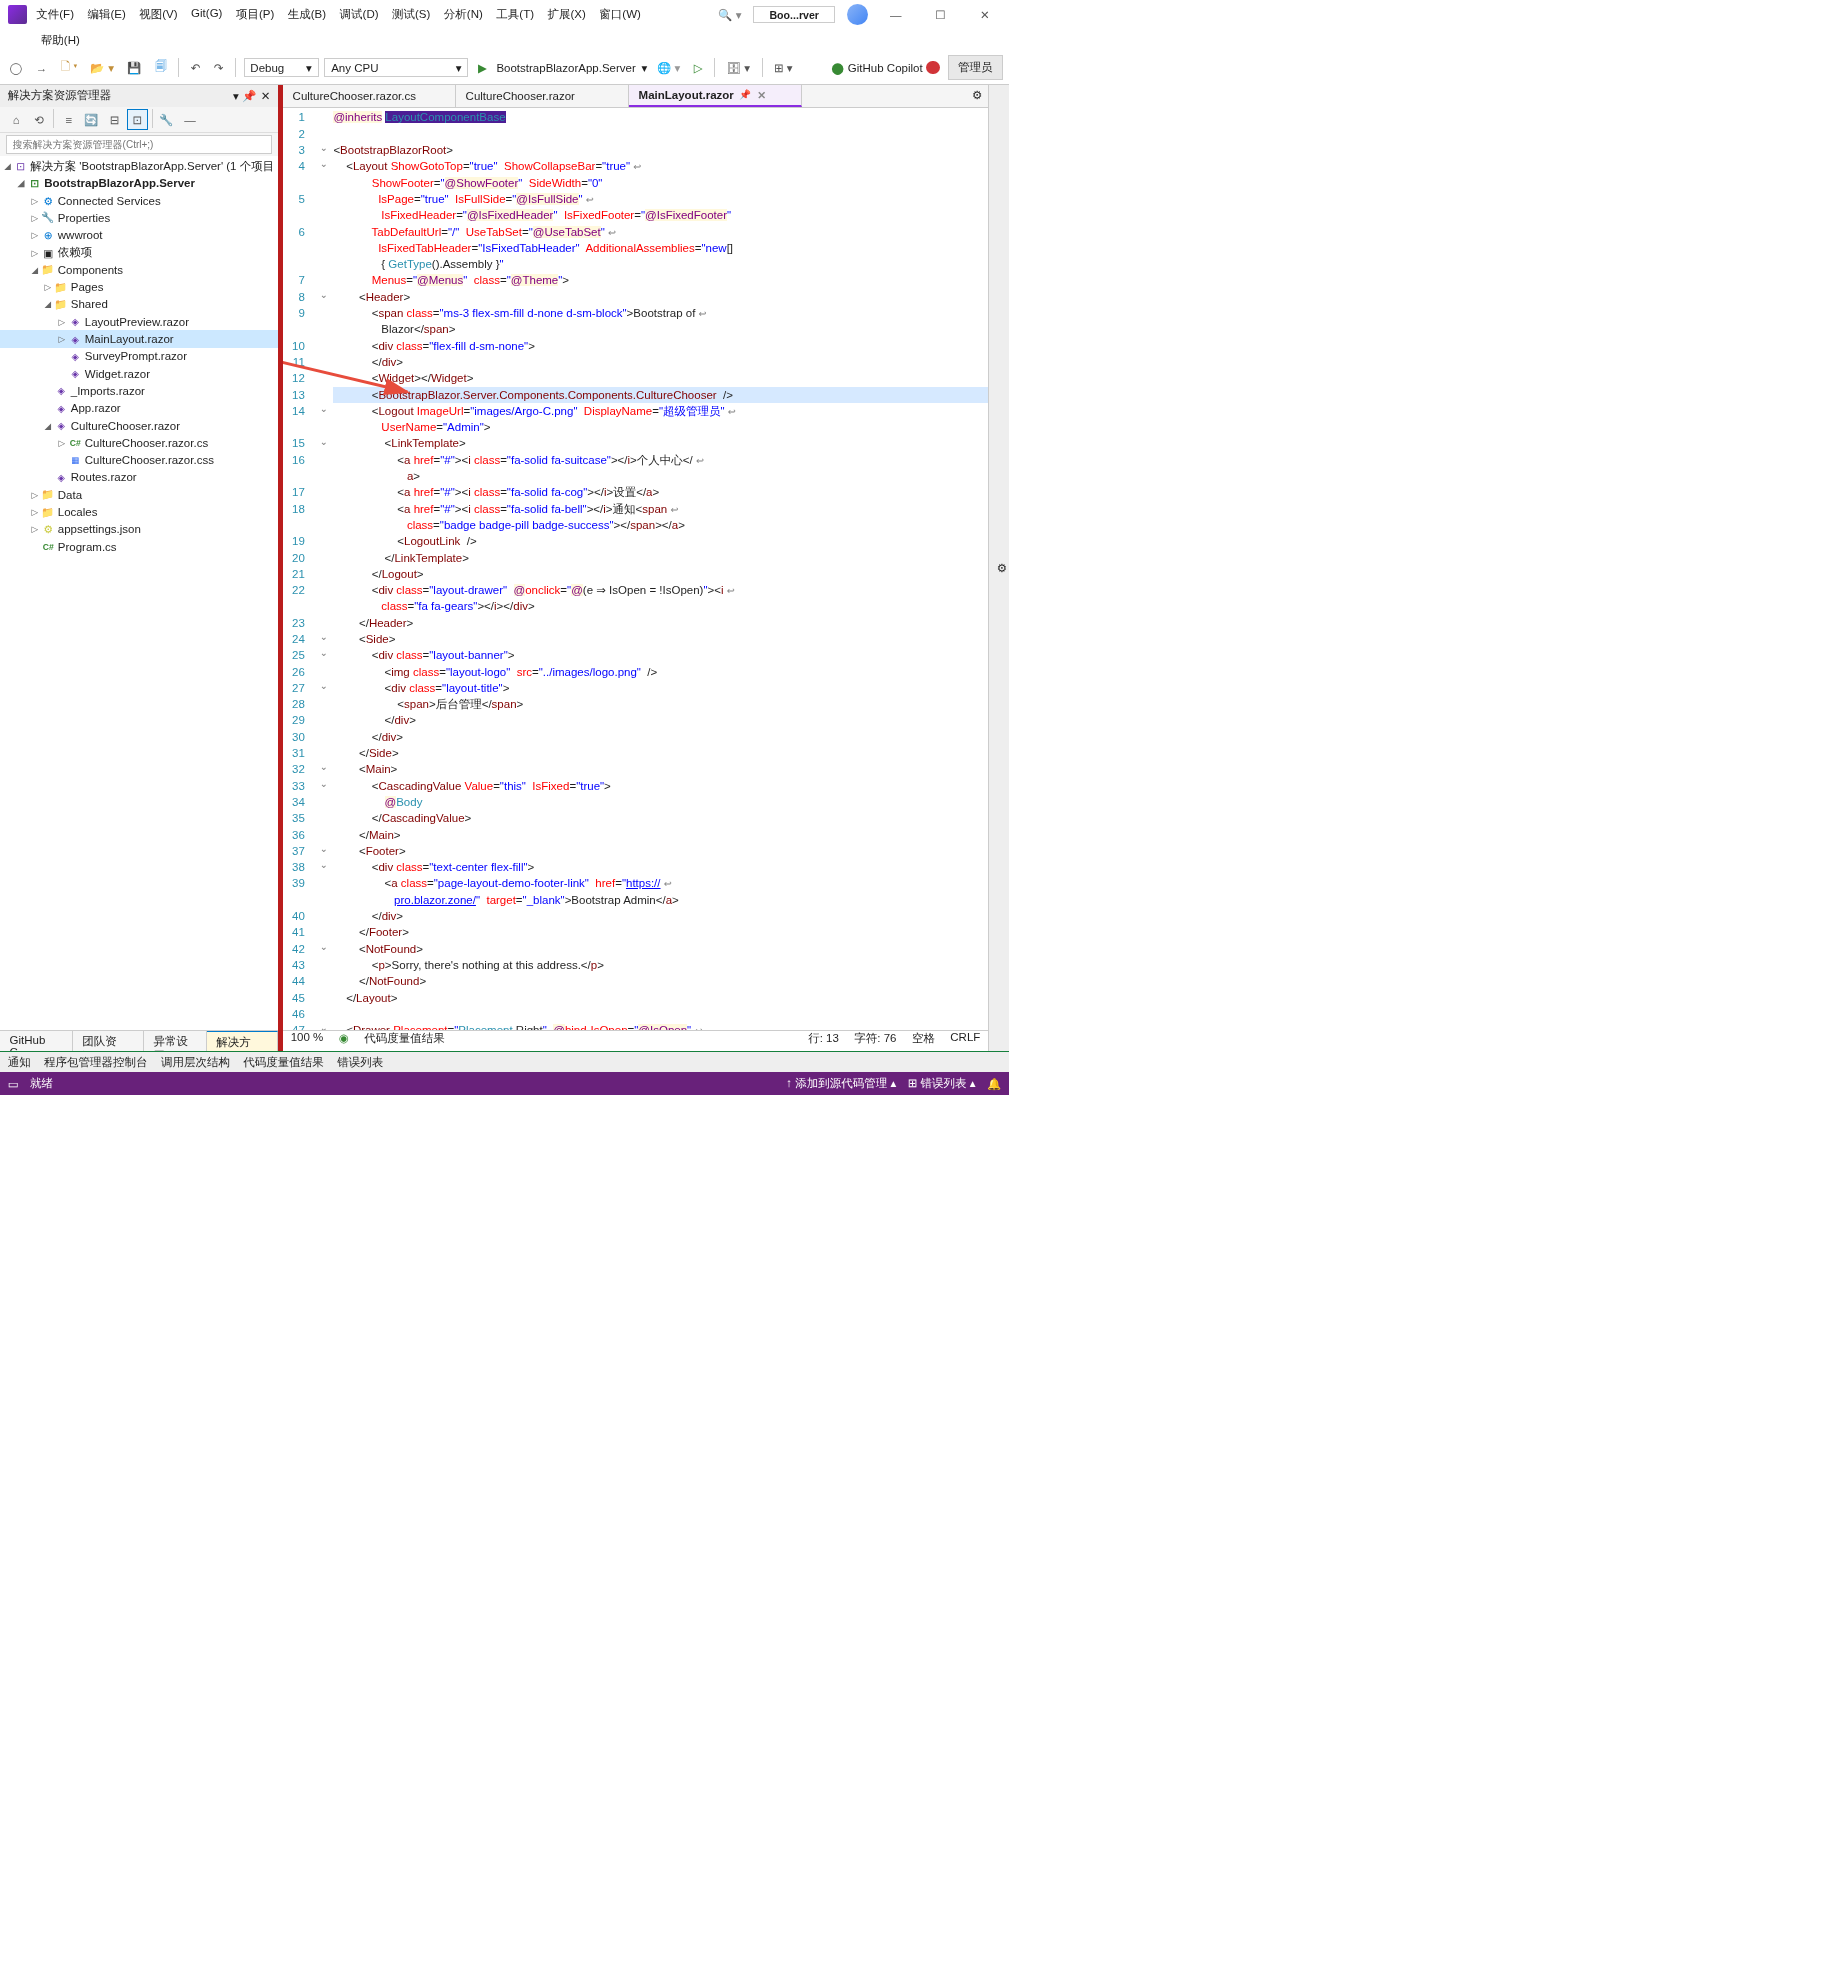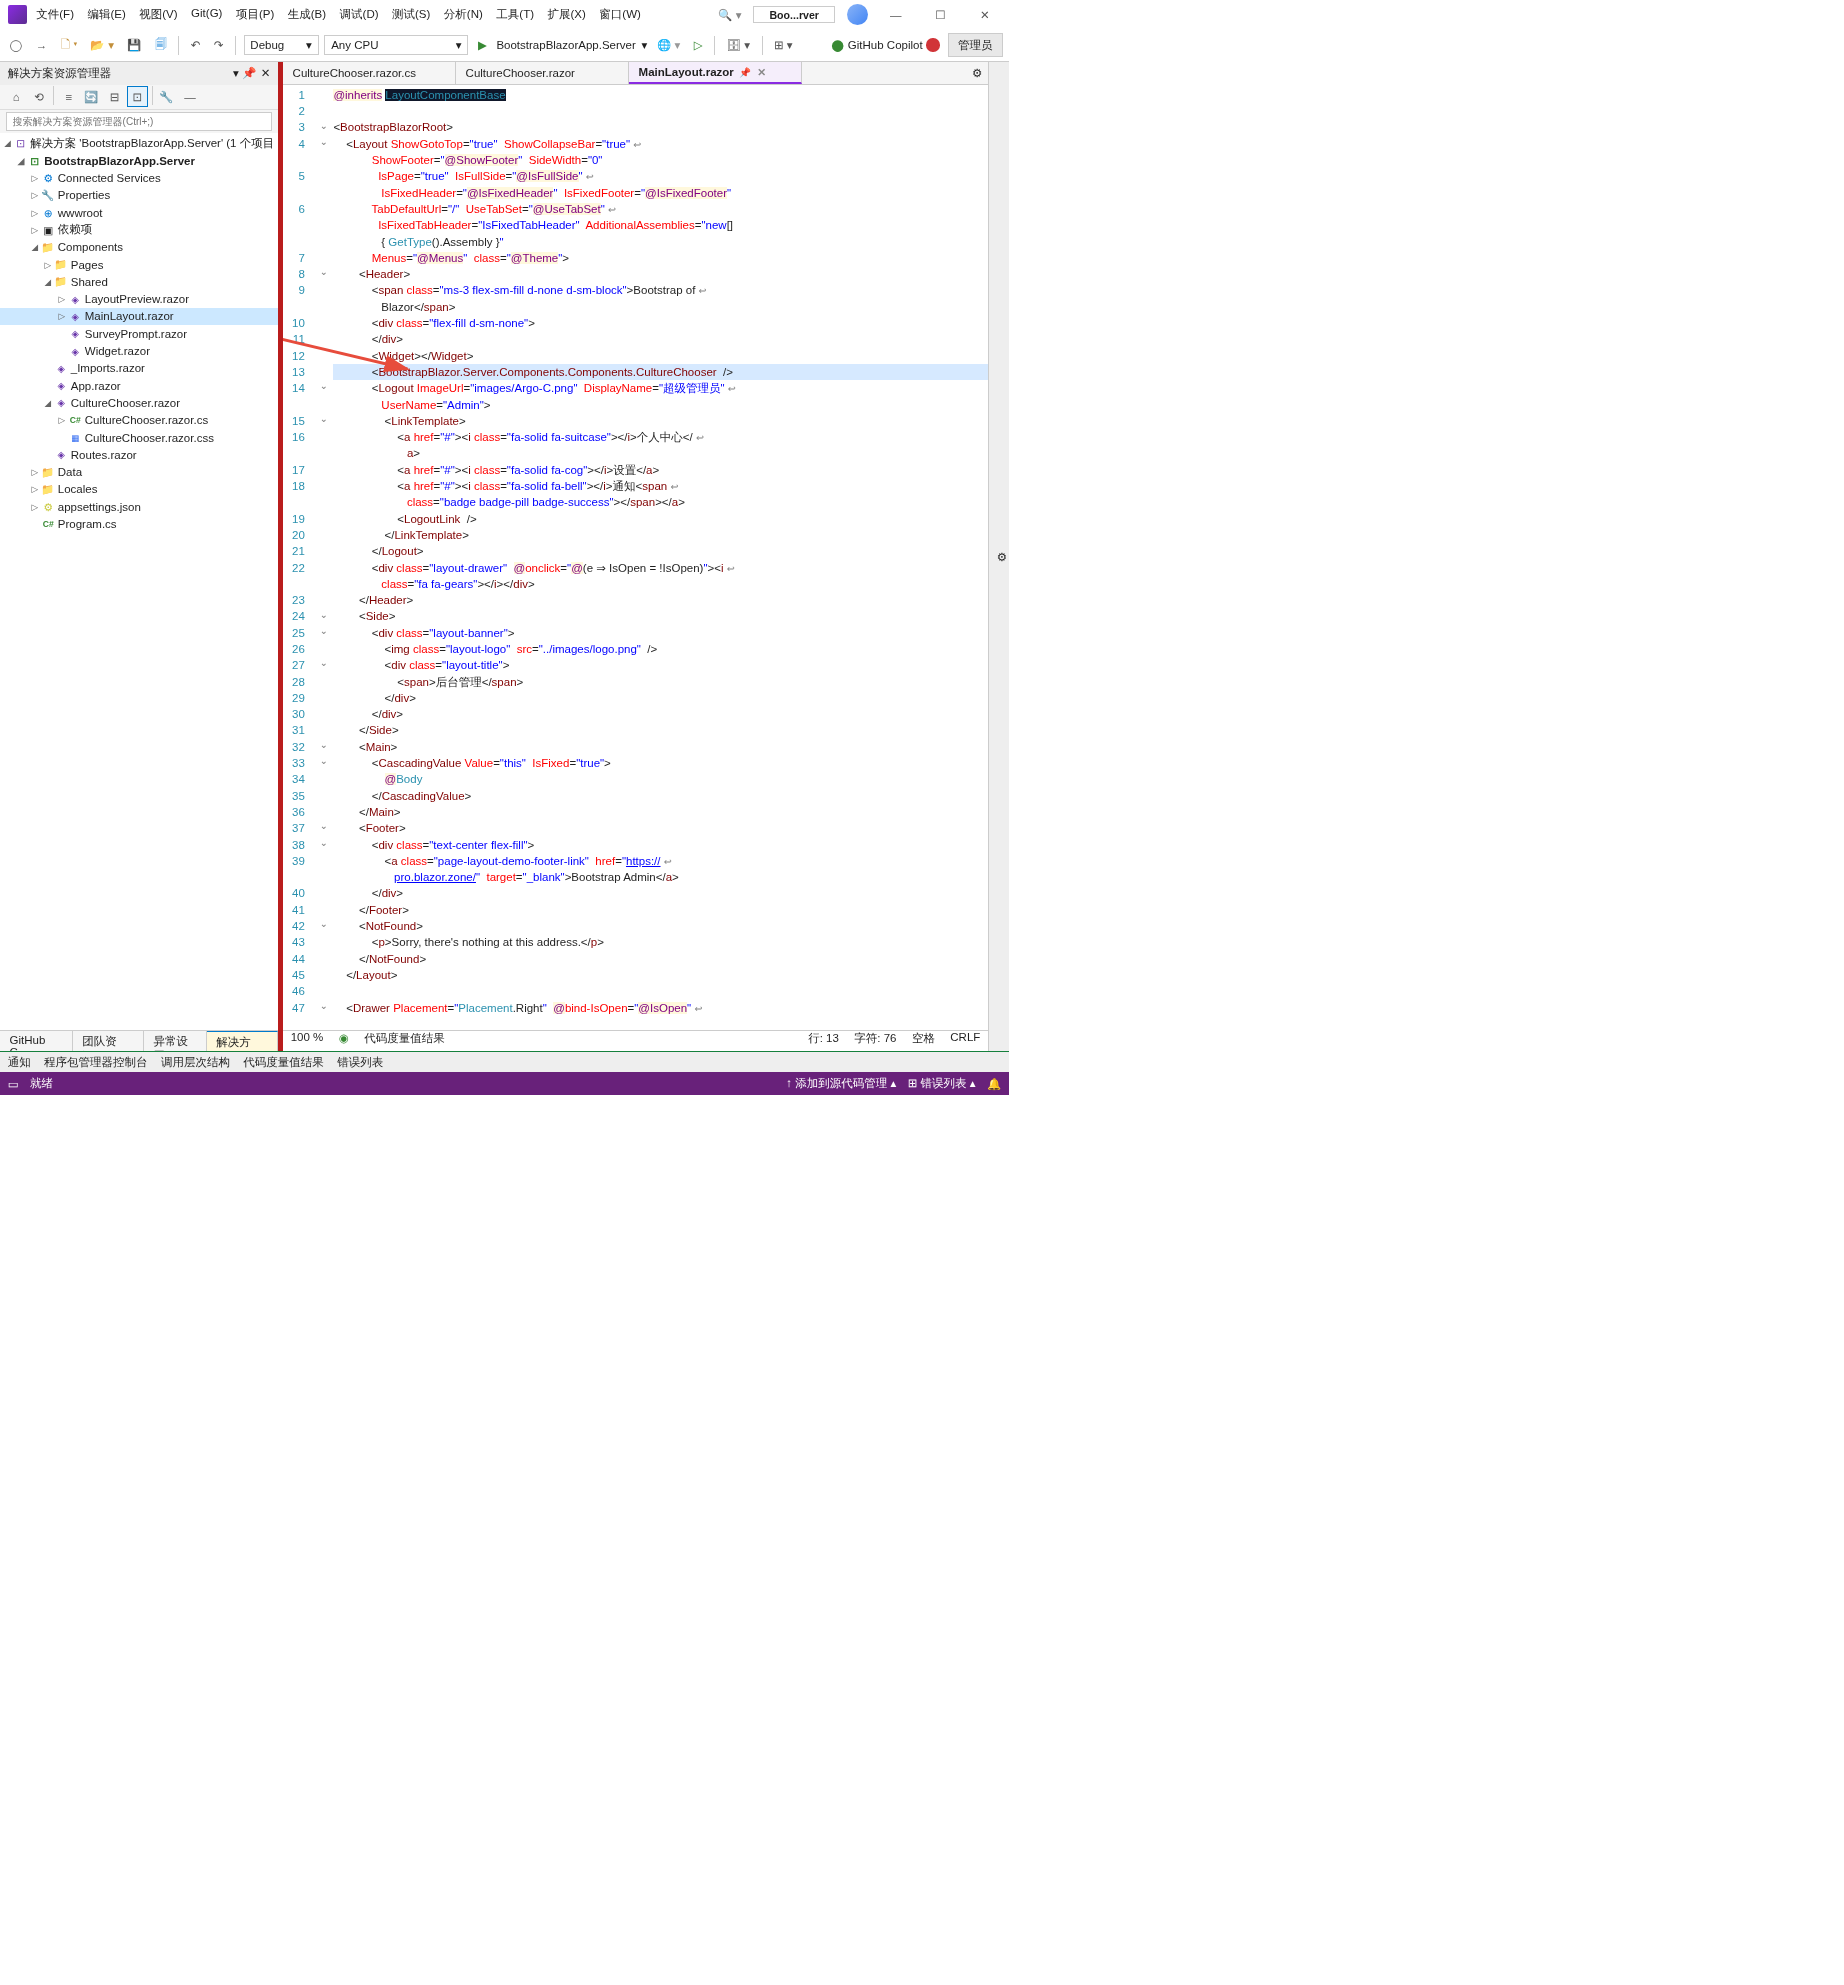--- a/index.html
+++ b/index.html
@@ -59,21 +59,21 @@
 .code{flex:1;white-space:pre;line-height:16.3px;padding:1.9px 0}
 .cline{height:16.3px}
 .hl-line{background:#d6e9ff}
 .c-tag{color:#800000}
 .c-attr{color:#ff0000}
 .c-str{color:#0000ff}
 .c-razor{color:#800080;background:#fff8dc}
 .c-kw{color:#0000ff}
 .c-type{color:#2b91af}
 .c-url{color:#0000ff;text-decoration:underline}
-.c-light{background:#0f172a}
+.c-light{background:#4c1d95}
 .arrow-annotation{position:absolute;pointer-events:none;z-index:100}
 .right-rail{width:21px;background:#eee;border-left:1px solid #ccc;display:flex;flex-direction:column;align-items:center;writing-mode:vertical-rl;text-orientation:mixed;font-size:10.6px;padding:3.8px 0;gap:7.7px}
 .right-rail span{padding:5.8px 1.9px;cursor:pointer}
 .statusbar{height:21px;background:#fff;border-top:1px solid #ccc;display:flex;padding:0 7.7px;gap:15.4px;font-size:10.6px}
 .statusbar .sp{flex:1}
 .statusbar2{height:21px;background:#eee;border-top:1px solid #15803d;display:flex;align-items:center;padding:0 7.7px;gap:13.4px;font-size:10.6px}
 .statusbar3{height:23px;background:#68217a;color:#fff;display:flex;align-items:center;padding:0 7.7px;gap:11.5px;font-size:10.6px}
 .statusbar3 .sp{flex:1}
 .bottom-tabs{height:21px;border-top:1px solid #ccc;display:flex;align-items:stretch;font-size:10.6px}
 .bottom-tabs span{padding:2.9px 9.6px;border-right:1px solid #ccc;cursor:pointer}
@@ -103,20 +103,23 @@
       </div>
     <div class="titlebar-right">
       <span class="search-icon">🔍 ▾</span>
       <span class="app-title">Boo...rver</span>
       <div class="avatar"></div>
       <span class="winbtn">—</span>
       <span class="winbtn">☐</span>
       <span class="winbtn">✕</span>
     </div>
   </div>
+  <div class="menu menu-row2" id="menu-row2">
+      <span>帮助(H)</span>
+    </div>
 
   <div class="toolbar">
     <span class="tb-btn">◯</span>
     <span class="tb-btn">→</span>
     <span class="tb-btn" style="color:#c28f3a">🗋 ▾</span>
     <span class="tb-btn" style="color:#c28f3a">📂 ▾</span>
     <span class="tb-btn" style="color:#0078d4">💾</span>
     <span class="tb-btn" style="color:#0078d4">🗐</span>
     <span class="tb-sep"></span>
     <span class="tb-btn">↶</span>

